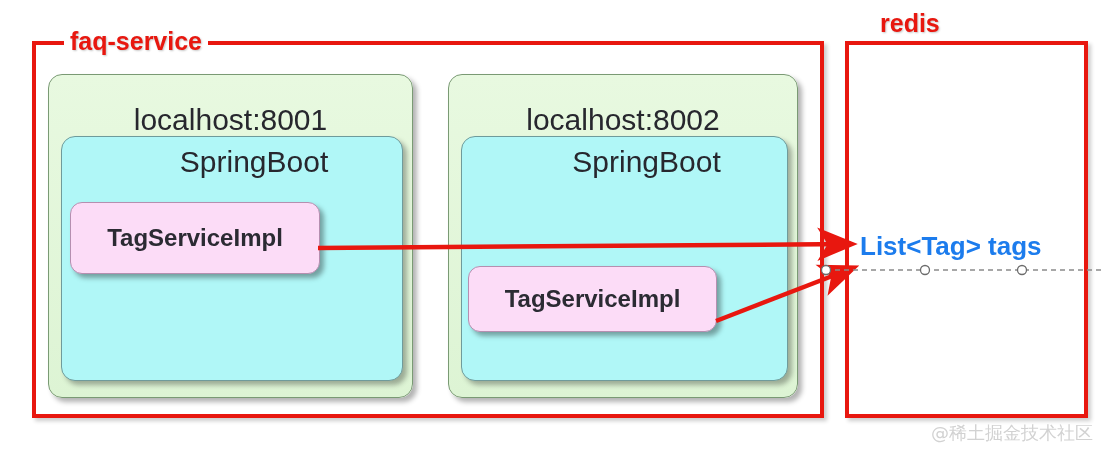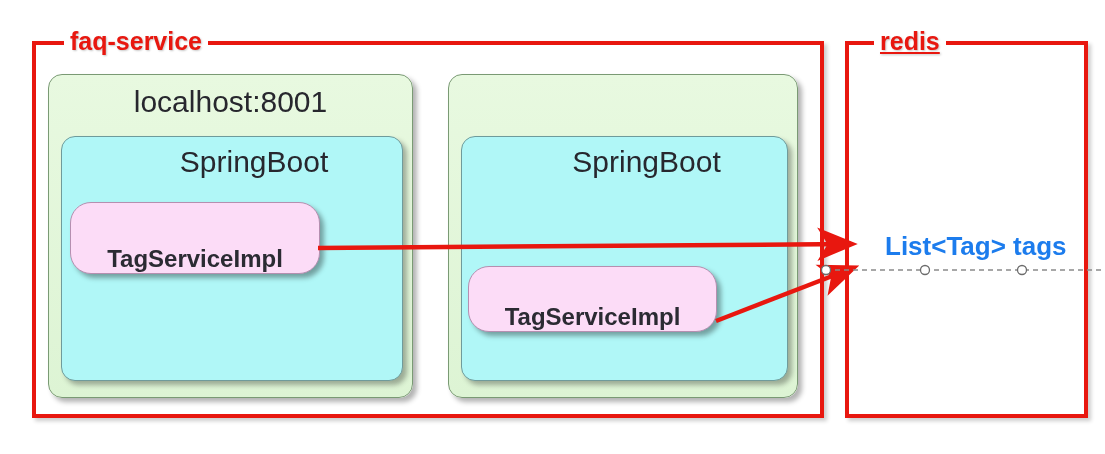--- a/index.html
+++ b/index.html
@@ -42,21 +42,21 @@
     box-sizing: border-box;
     background: linear-gradient(#e8f9e0, #ddf4d4);
     border: 1.5px solid #7a9a74;
     border-radius: 14px;
     box-shadow: 4px 4px 5px rgba(0,0,0,0.30);
   }
   .host-title {
     position: absolute;
     left: 0;
     right: 0;
-    top: 10px;
+    top: 28px;
     text-align: center;
     font-size: 30px;
     font-weight: normal;
     color: #27272e;
     white-space: nowrap;
   }
 
   .spring-box {
     position: absolute;
     box-sizing: border-box;
@@ -75,24 +75,24 @@
     color: #27272e;
     white-space: nowrap;
     padding-left: 44px;
   }
 
   .svc-box {
     position: absolute;
     box-sizing: border-box;
     background: #fcdcf7;
     border: 1.5px solid #b58fb0;
-    border-radius: 21px;
+    border-radius: 12px;
     box-shadow: 4px 4px 5px rgba(0,0,0,0.35);
     display: flex;
-    align-items: flex-end;
+    align-items: center;
     justify-content: center;
   }
   .svc-label {
     font-size: 24px;
     font-weight: bold;
     color: #2b2b33;
     white-space: nowrap;
   }
 
   
@@ -127,35 +127,36 @@
 </style>
 </head>
 <body>
 
 <div id="canvas">
 
   <div class="group-frame" style="left:32px; top:41px; width:792px; height:377px;"></div>
   <div class="group-label" style="left:64px; top:30px;">faq-service</div>
 
   <div class="group-frame" style="left:845px; top:41px; width:243px; height:377px;"></div>
-  <div class="group-label" style="left:874px; top:30px;text-decoration:underline;">redis</div>
+  <div class="group-label" style="left:874px; top:12px;">redis</div>
 
   <div class="host-box" style="left:48px; top:74px; width:365px; height:324px;">
     <div class="host-title">localhost:8001</div>
 
     <div class="spring-box" style="left:12px; top:61px; width:342px; height:245px;">
       <div class="spring-title">SpringBoot</div>
 
       <div class="svc-box" style="left:8px; top:65px; width:250px; height:72px;">
         <span class="svc-label">TagServiceImpl</span>
       </div>
     </div>
   </div>
 
   <div class="host-box" style="left:448px; top:74px; width:350px; height:324px;">
+    <div class="host-title">localhost:8002</div>
 
     <div class="spring-box" style="left:12px; top:61px; width:327px; height:245px;">
       <div class="spring-title">SpringBoot</div>
 
       <div class="svc-box" style="left:6px; top:129px; width:249px; height:66px;">
         <span class="svc-label">TagServiceImpl</span>
       </div>
     </div>
   </div>
 
@@ -169,16 +170,17 @@
     <line x1="318" y1="248" x2="851" y2="244" stroke="#e8170f" stroke-width="4.5" marker-end="url(#arrowRed)"></line>
 
     <line x1="716" y1="321" x2="853" y2="268" stroke="#e8170f" stroke-width="4.5" marker-end="url(#arrowRed)"></line>
 
     <line x1="826" y1="270" x2="1105" y2="270" stroke="#8a8a8a" stroke-width="1.4" stroke-dasharray="5,4"></line>
     <circle cx="826" cy="270" r="4.5" fill="#ffffff" stroke="#6b6b6b" stroke-width="1.3"></circle>
     <circle cx="925" cy="270" r="4.5" fill="#ffffff" stroke="#6b6b6b" stroke-width="1.3"></circle>
     <circle cx="1022" cy="270" r="4.5" fill="#ffffff" stroke="#6b6b6b" stroke-width="1.3"></circle>
   </svg>
 
-  <div class="value-label" style="left:885px; top:233px;">List&lt;Tag&gt; tags</div>
+  <div class="value-label" style="left:860px; top:233px;">List&lt;Tag&gt; tags</div>
 
+  <div class="watermark" style="left:931px; top:421px;">@稀土掘金技术社区</div>
 
 </div>
 
 </body></html>

